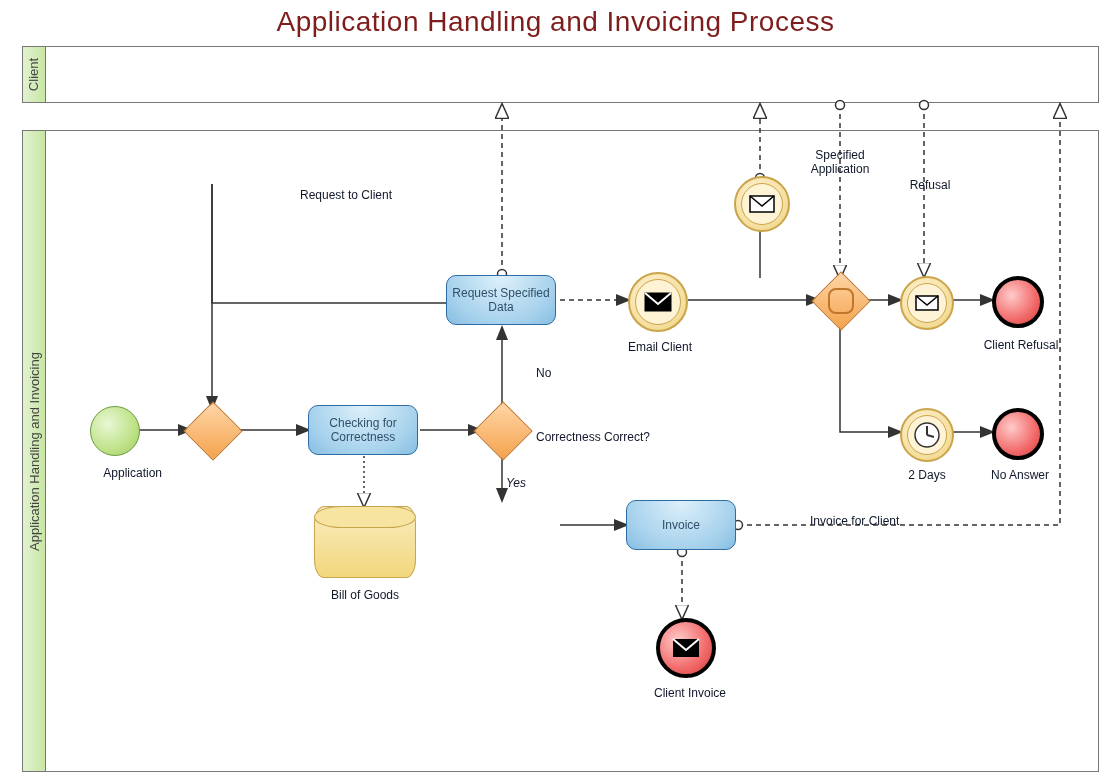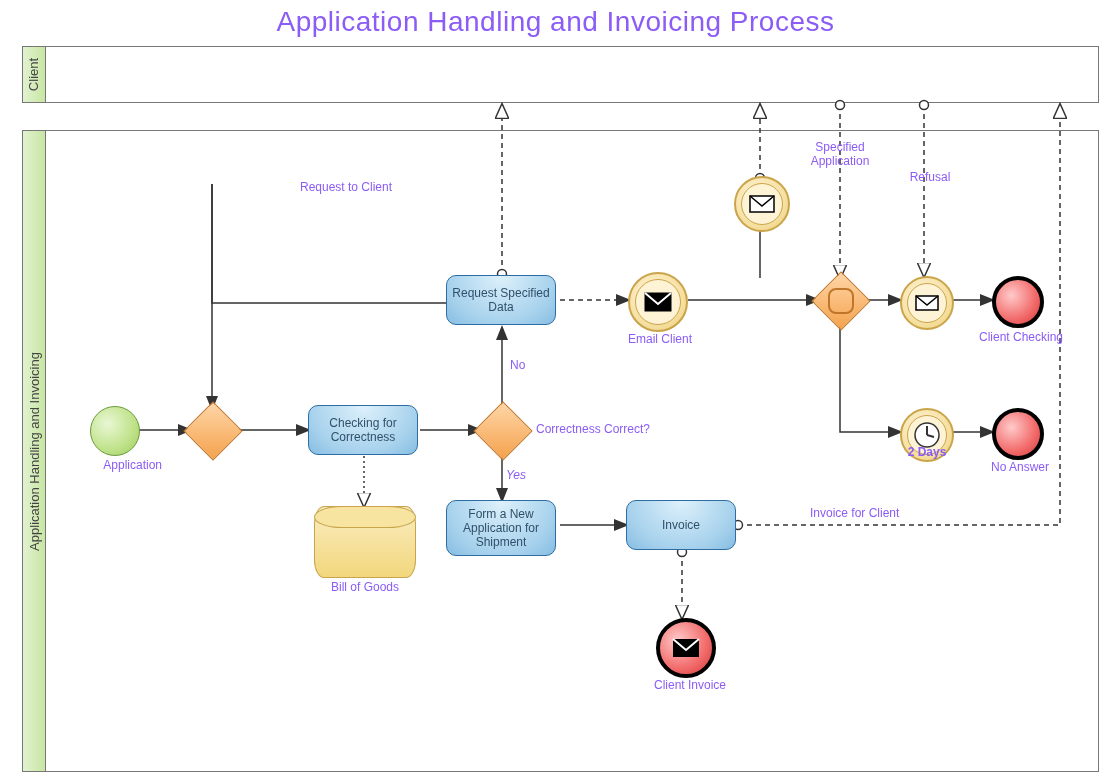--- a/index.html
+++ b/index.html
@@ -9,41 +9,41 @@
     font-family: Arial, Helvetica, sans-serif;
     font-size: 12px;
     color: #333;
     width: 1111px;
     height: 783px;
     overflow: hidden;
   }
   .canvas { position: relative; width: 1111px; height: 783px; }
   .title {
     position: absolute; top: 6px; left: 0; right: 0;
-    text-align: center; font-size: 28px; color: #8b5cf6;
+    text-align: center; font-size: 28px; color: #7f1d1d;
     letter-spacing: .5px;
   }
   .lane {
     position: absolute; border: 1px solid #777; background: #fff;
   }
   .lane-head {
     position:absolute; left:0; top:0; bottom:0; width:22px;
     background: linear-gradient(to right, #e2f2d0, #c7e6a3);
     border-right:1px solid #777;
     display:flex; align-items:center; justify-content:center;
   }
   .lane-head span { transform: rotate(-90deg); white-space: nowrap; color:#444; font-size:13px; }
   .task {
     position:absolute; width:110px; height:50px; border:1px solid #2e6da4;
     border-radius:10px;
     background: radial-gradient(ellipse at 50% 0%, #def1fb 0%, #a6d1ec 70%, #86bde2 100%);
     display:flex; align-items:center; justify-content:center; text-align:center;
     color:#30506a; padding:4px; box-sizing:border-box;
   }
-  .label { position:absolute; color:#8b5cf6; text-align:center; }
+  .label { position:absolute; color:#0f172a; text-align:center;margin-top:8px; }
   .start-circle {
     position:absolute; width:48px; height:48px; border-radius:50%;
     border:1px solid #6a9b3a;
     background: radial-gradient(circle at 35% 35%, #e8f7d4 0%, #bfe289 60%, #9ecb5f 100%);
   }
   .end-circle {
     position:absolute; width:44px; height:44px; border-radius:50%;
     border:4px solid #000;
     background: radial-gradient(circle at 35% 35%, #ffcaca 0%, #f26a6a 60%, #d23a3a 100%);
   }
@@ -165,30 +165,27 @@
 
   <div class="task" style="left:308px; top:405px;">
     <span>Checking for Correctness</span>
   </div>
 
   <div class="datastore" style="left:314px; top:506px;"></div>
   <div class="label" style="left:310px; top:580px; width:110px;">Bill of Goods</div>
 
   <div class="gateway" style="left:482px; top:410px;"></div>
   <div class="label" style="left:536px; top:422px; width:130px; text-align:left;">Correctness Correct?</div>
-  <div class="label" style="left:510px; top:358px;">No</div>
+  <div class="label" style="left:536px; top:358px;">No</div>
   <div class="label" style="left:506px; top:468px;font-style:italic;">Yes</div>
 
   <div class="task" style="left:446px; top:275px;justify-content:flex-end;">
     <span>Request Specified Data</span>
   </div>
 
-  <div class="task" style="left:446px; top:500px; height:56px;">
-    <span>Form a New Application for Shipment</span>
-  </div>
 
   <div class="task" style="left:626px; top:500px;">
     <span>Invoice</span>
   </div>
   <div class="label" style="left:810px; top:506px; width:120px; text-align:left;">Invoice for Client</div>
 
   <div class="label" style="left:300px; top:180px; width:120px; text-align:left;">Request to Client</div>
 
   <div class="ring-outer" style="left:628px; top:272px; width:56px; height:56px;">
     <div class="ring-inner" style="width:44px;height:44px;">
@@ -216,32 +213,32 @@
     <div class="ring-inner" style="width:38px;height:38px;">
       <svg width="24" height="16">
           <rect x="1" y="1" width="22" height="14" fill="#fff" stroke="#000" stroke-width="1.5"></rect>
           <polyline points="1,1 12,10 23,1" fill="none" stroke="#000" stroke-width="1.5"></polyline>
         </svg>
     </div>
   </div>
   <div class="label" style="left:900px; top:170px; width:60px;">Refusal</div>
 
   <div class="end-circle" style="left:992px; top:276px;"></div>
-  <div class="label" style="left:976px; top:330px; width:90px;">Client Checking</div>
+  <div class="label" style="left:976px; top:330px; width:90px;">Client Refusal</div>
 
   <div class="ring-outer" style="left:900px; top:408px; width:50px; height:50px;">
     <div class="ring-inner" style="width:38px;height:38px;">
       <svg width="30" height="30">
           <circle cx="15" cy="15" r="12" fill="#fff" stroke="#333" stroke-width="1.5"></circle>
           <line x1="15" y1="15" x2="15" y2="6" stroke="#333" stroke-width="2"></line>
           <line x1="15" y1="15" x2="22" y2="17" stroke="#333" stroke-width="2"></line>
         </svg>
     </div>
   </div>
-  <div class="label" style="left:902px; top:445px; width:50px;font-weight:bold;">2 Days</div>
+  <div class="label" style="left:902px; top:460px; width:50px;">2 Days</div>
 
   <div class="end-circle" style="left:992px; top:408px;"></div>
   <div class="label" style="left:980px; top:460px; width:80px;">No Answer</div>
 
   <div style="position:absolute; left:656px; top:618px; width:52px; height:52px; border-radius:50%; border:4px solid #000;" class="red-bg">
     <div style="position:absolute; inset:6px; display:flex;align-items:center;justify-content:center;">
       <svg width="28" height="20">
           <rect x="1" y="1" width="26" height="18" fill="#000"></rect>
           <polyline points="1,1 14,12 27,1" fill="none" stroke="#fff" stroke-width="2"></polyline>
         </svg>

